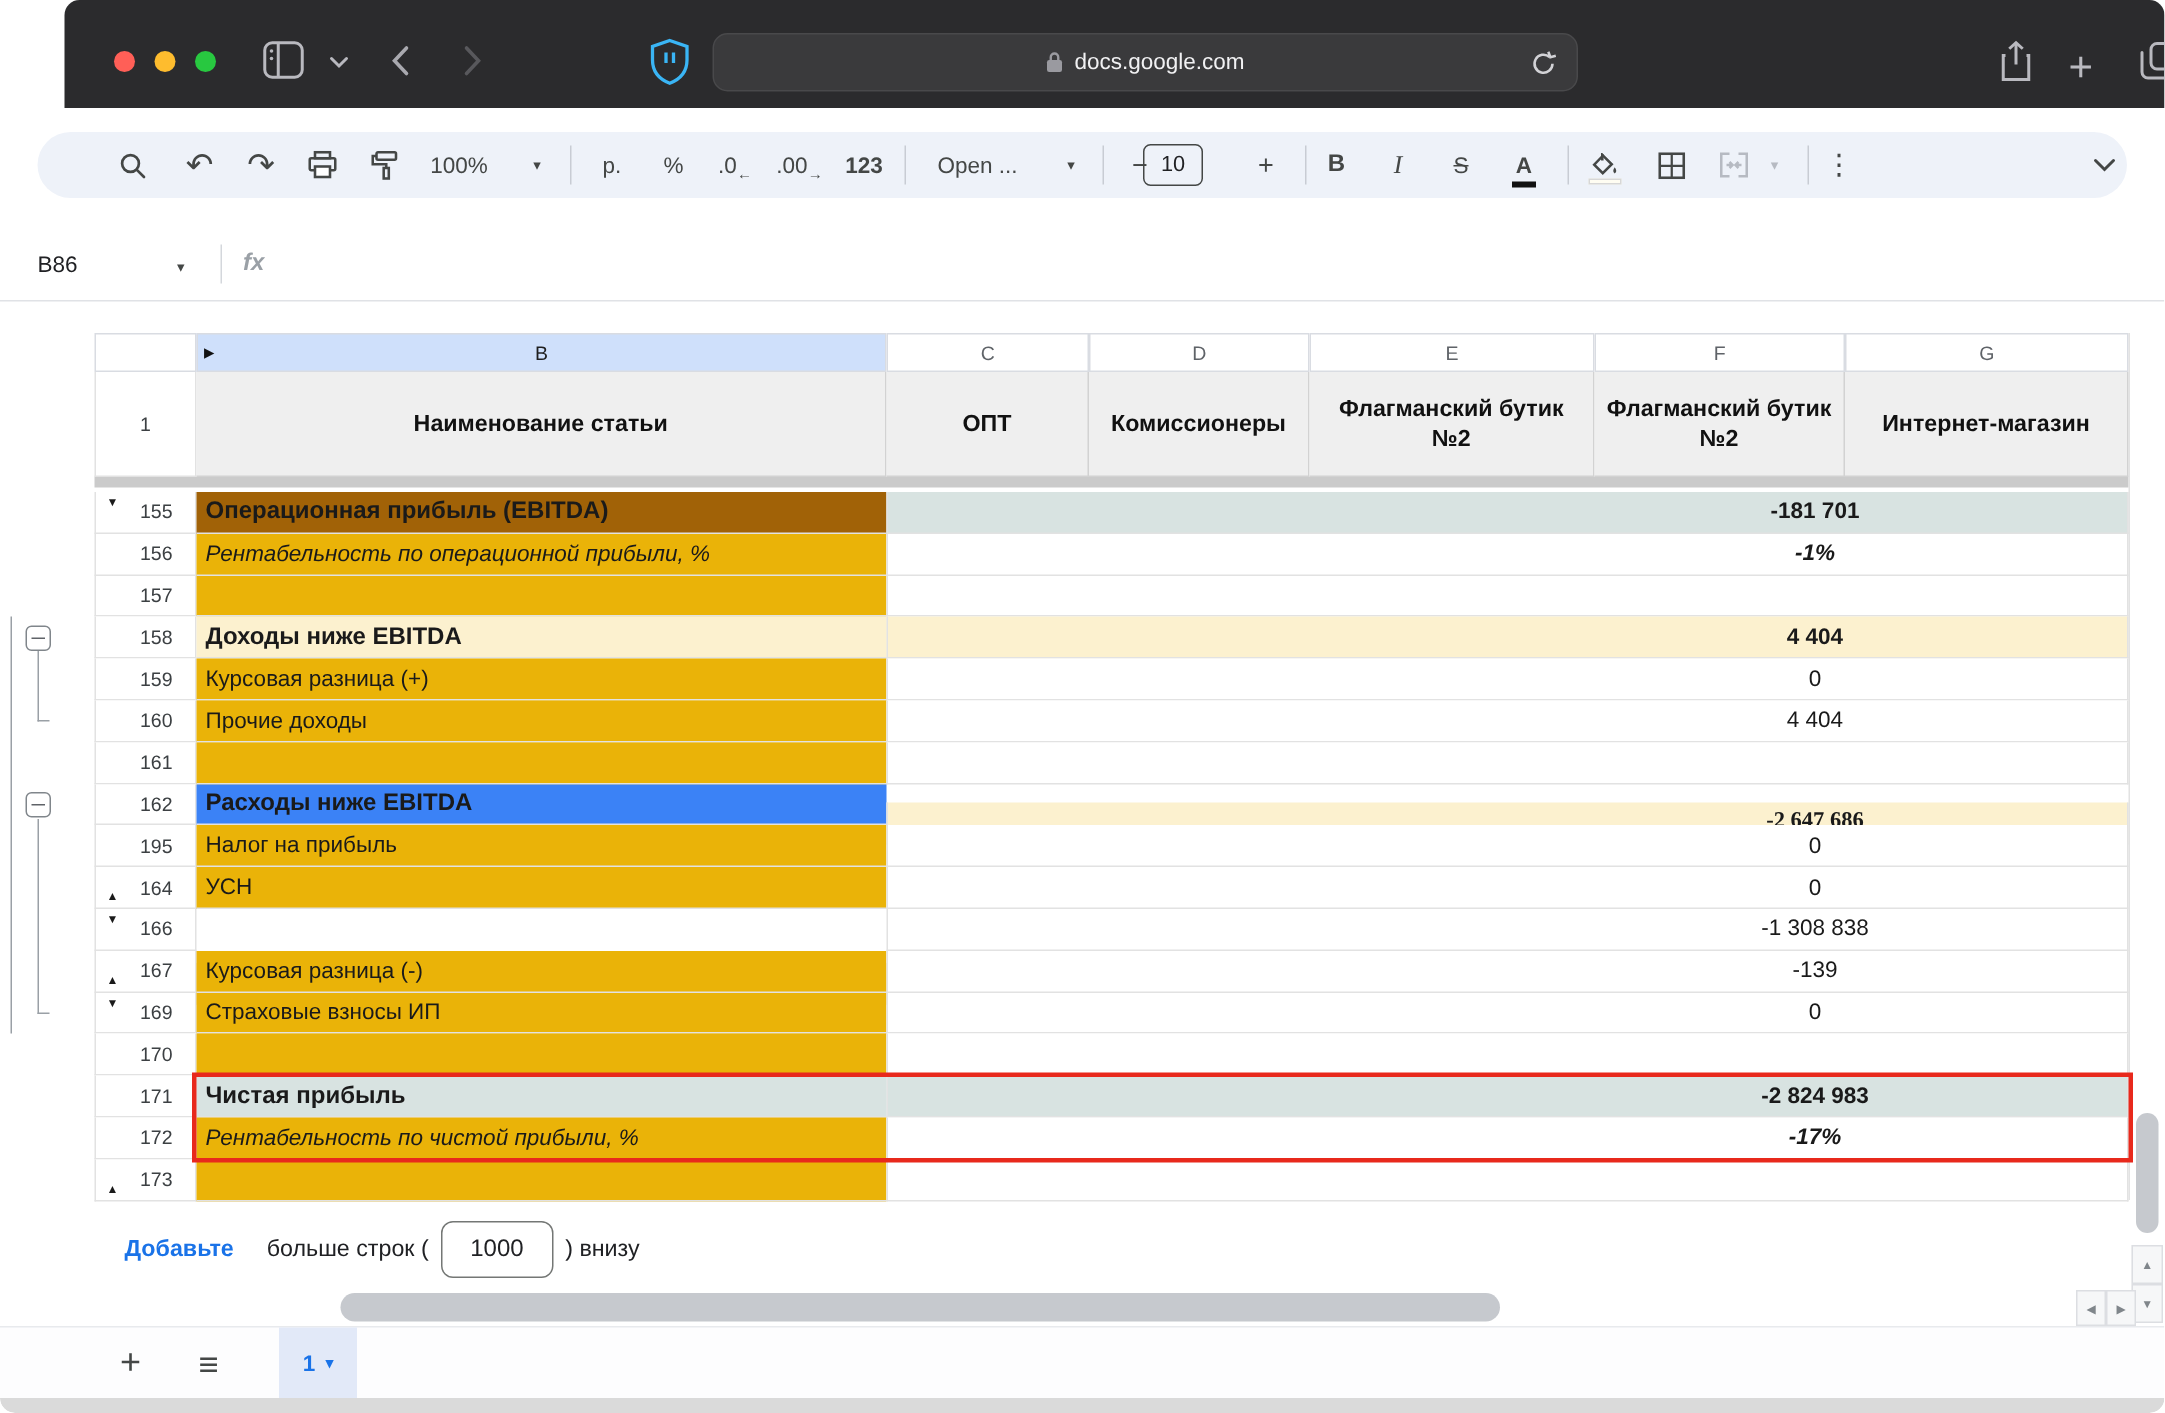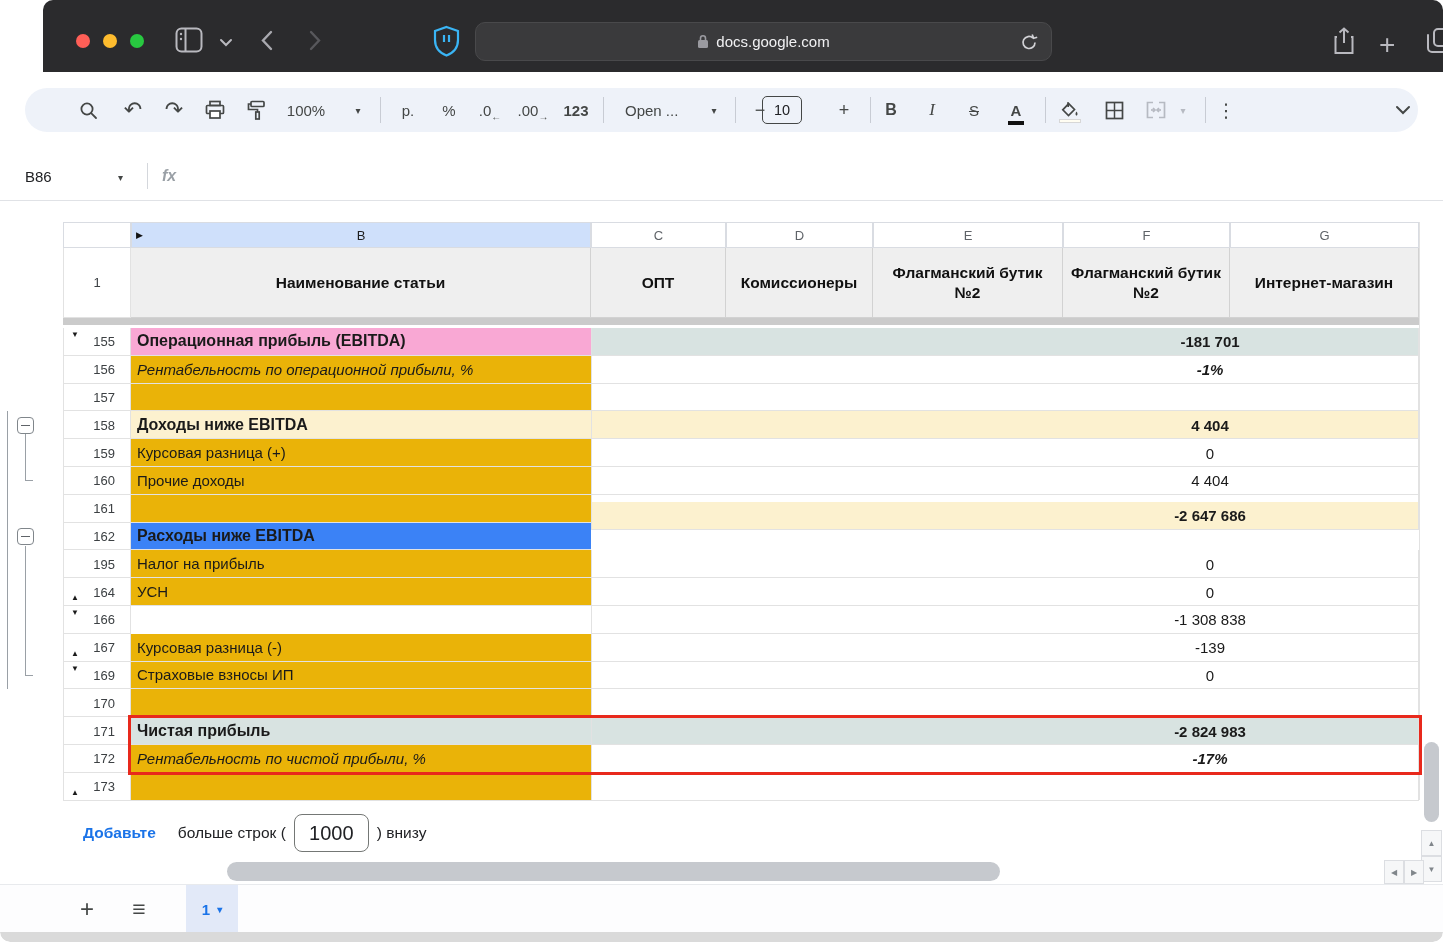--- a/index.html
+++ b/index.html
@@ -73,21 +73,21 @@
   
   .outline-line{position:absolute;width:1px;background:#9aa0a6;}
   .grp-box{position:absolute;width:17px;height:17px;border:1px solid #80868b;border-radius:4px;background:#fff;z-index:2;
     display:flex;align-items:center;justify-content:center;}
   .grp-box .minus{width:9px;height:1.6px;background:#5f6368;}
   .grp-bracket{position:absolute;border-left:1px solid #9aa0a6;border-bottom:1px solid #9aa0a6;width:8px;}
   
   .addrows{position:absolute;left:83px;top:812px;height:42px;display:flex;align-items:center;font-size:15.5px;color:#202124;}
   .addrows .btn{color:#1a73e8;font-weight:bold;margin-right:22px;}
   .addrows input{width:75px;height:38px;margin:0 8px;border:1.6px solid #747775;border-radius:8px;text-align:center;
-    font-size:20px;color:#202124;font-family:"Liberation Sans",sans-serif;background:#fff;}
+    font-size:16px;color:#202124;font-family:"Liberation Sans",sans-serif;background:#fff;}
   
   .hthumb{position:absolute;left:227px;top:862px;width:773px;height:19px;background:#c6c9ce;border-radius:9.5px;}
   .vthumb{position:absolute;left:1424px;top:742px;width:15px;height:80px;background:#c6c9ce;border-radius:8px;}
   .sbtn{position:absolute;background:#f6f7f8;border:1px solid #dcdee2;display:flex;align-items:center;justify-content:center;
     font-size:8px;color:#80868b;}
   
   .bottombar{position:absolute;left:0;top:884px;width:1443px;height:48px;background:#fdfdfe;border-top:1px solid #e8eaed;}
   .bb-ic{position:absolute;top:0;height:48px;display:flex;align-items:center;justify-content:center;color:#444746;}
   .sheettab{position:absolute;left:186px;top:0;width:52px;height:48px;background:#e2e9f8;display:flex;align-items:center;
     justify-content:center;gap:7px;color:#1a73e8;font-weight:bold;font-size:15px;}
@@ -284,21 +284,21 @@
       <div class="h1cell" style="left: 726px; width: 147px;">Комиссионеры</div>
       <div class="h1cell" style="left: 873px; width: 190px;">Флагманский бутик №2</div>
       <div class="h1cell" style="left: 1063px; width: 167px;">Флагманский бутик №2</div>
       <div class="h1cell" style="left: 1230px; width: 189px;">Интернет-магазин</div>
       <div class="freezebar"></div>
       <div class="r-teal r-sect">
         <div class="rowhead" style="top: 328px; height: 27.8px;">
           <span class="n">155</span>
           <span class="mk down">▼</span>
         </div>
-        <div class="lcell" style="top: 328px; height: 27.8px; background: #f9a8d4;">Операционная прибыль (EBITDA)</div>
+        <div class="lcell" style="top: 328px; height: 27.8px; background: #a16207;">Операционная прибыль (EBITDA)</div>
         <div class="vcell" style="top: 328px; height: 27.8px; background: rgb(216, 227, 225);">
           <span class="v">-181 701</span>
         </div>
       </div>
       <div class="r-pct">
         <div class="rowhead" style="top: 355.8px; height: 27.8px;">
           <span class="n">156</span>
         </div>
         <div class="lcell" style="top: 355.8px; height: 27.8px;">Рентабельность по операционной прибыли, %</div>
         <div class="vcell" style="top: 355.8px; height: 27.8px;">
@@ -348,21 +348,21 @@
         <div class="lcell" style="top: 494.8px; height: 27.8px;"></div>
         <div class="vcell" style="top: 494.8px; height: 27.8px;">
           <span class="v"></span>
         </div>
       </div>
       <div class="r-cream r-sect">
         <div class="rowhead" style="top: 522.6px; height: 27.8px;">
           <span class="n">162</span>
         </div>
         <div class="lcell" style="top: 522.6px; height: 27.8px; background: #3b82f6;">Расходы ниже EBITDA</div>
-        <div class="vcell" style="top: 502px; height: 27.8px; background: rgb(252, 241, 207);">
+        <div class="vcell" style="top: 535px; height: 27.8px; background: rgb(252, 241, 207); font-family: Liberation Serif, serif;">
           <span class="v">-2 647 686</span>
         </div>
       </div>
       <div>
         <div class="rowhead" style="top: 550.4px; height: 27.8px;">
           <span class="n">195</span>
         </div>
         <div class="lcell" style="top: 550.4px; height: 27.8px;">Налог на прибыль</div>
         <div class="vcell" style="top: 550.4px; height: 27.8px;">
           <span class="v">0</span>

